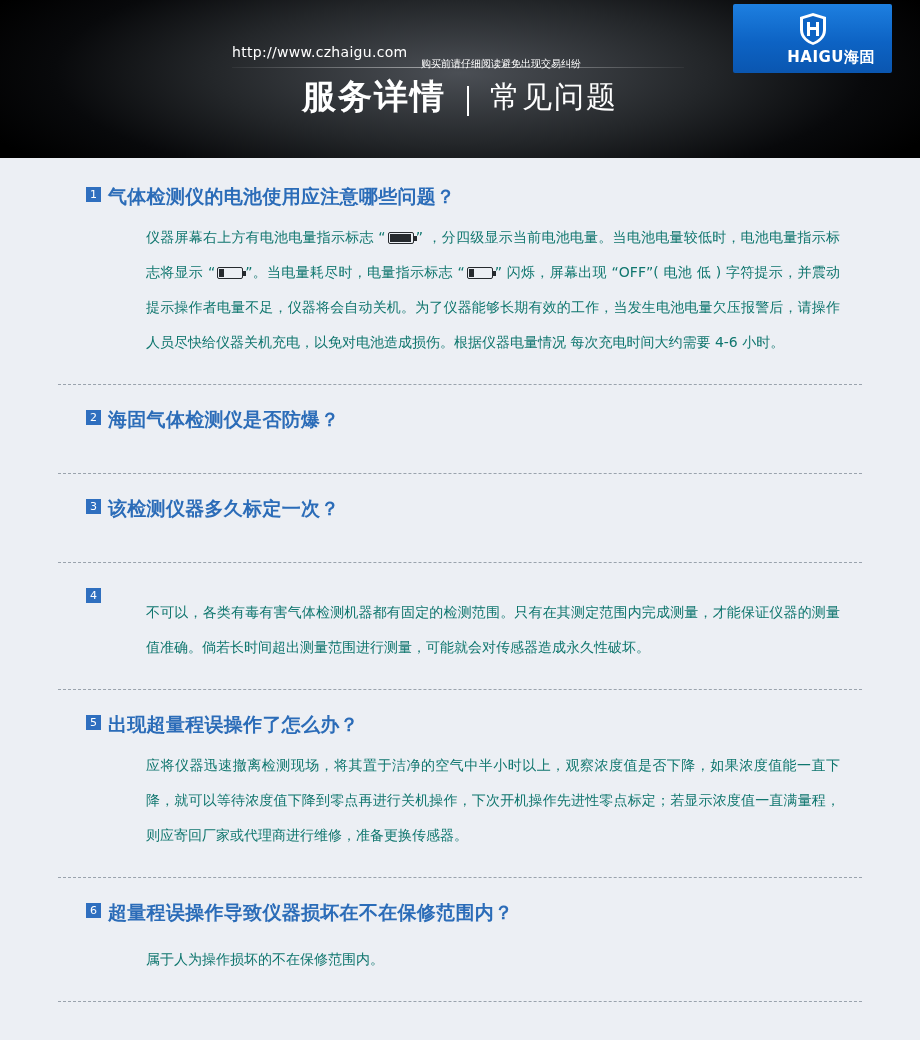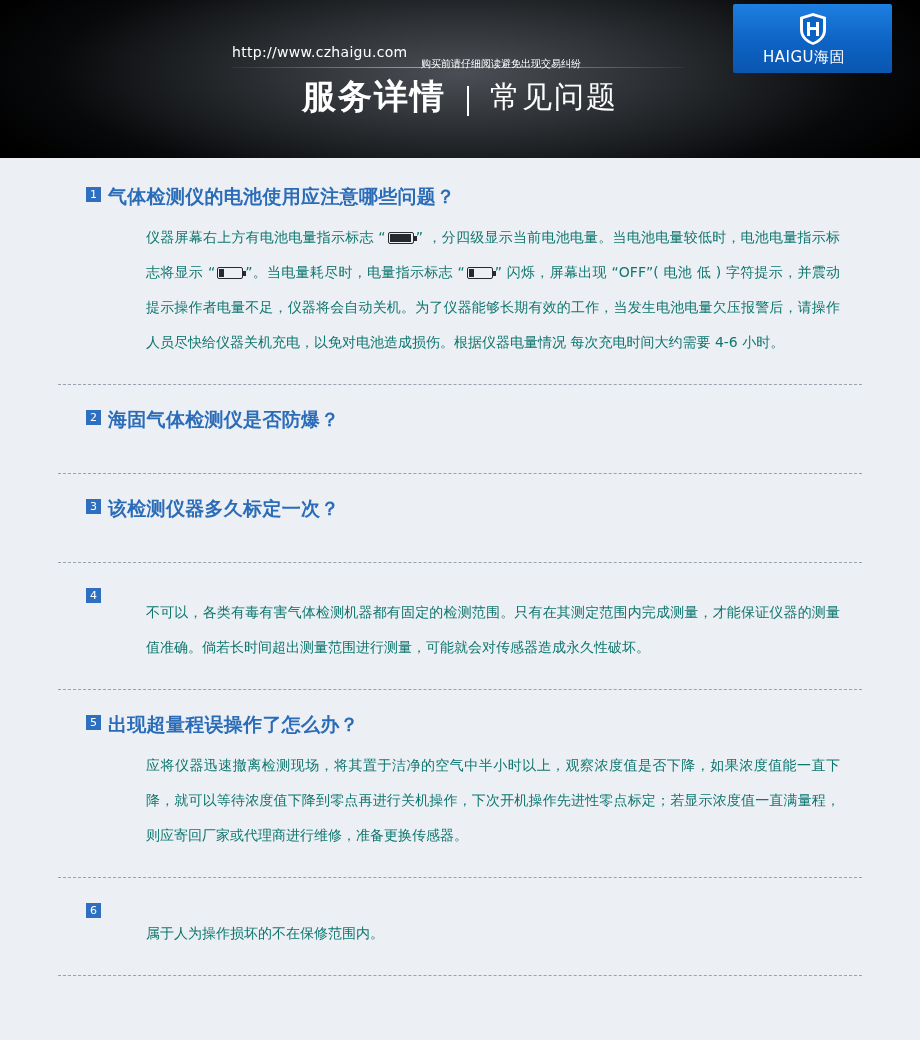--- a/index.html
+++ b/index.html
@@ -92,24 +92,24 @@
     transform: translateX(-50%);
     width: 30px;
     height: 34px;
   }
   .logo-shield svg { display: block; }
   .logo-text {
     position: absolute;
     left: 0;
     top: 44px;
     width: 142px;
-    text-align: center;
+    text-align: right;
     color: #ffffff;
     font-size: 15px;
-    font-weight: normal;
+    font-weight: bold;
     letter-spacing: 0.5px;
   }
 
   
   .content {
     padding: 26px 58px 0 58px;
   }
   .faq-item { position: relative; }
   .faq-head {
     display: flex;
@@ -256,20 +256,21 @@
       <span class="faq-q">出现超量程误操作了怎么办？</span>
     </div>
     <div class="faq-a">应将仪器迅速撤离检测现场，将其置于洁净的空气中半小时以上，观察浓度值是否下降，如果浓度值能一直下降，就可以等待浓度值下降到零点再进行关机操作，下次开机操作先进性零点标定；若显示浓度值一直满量程，则应寄回厂家或代理商进行维修，准备更换传感器。</div>
   </div>
 
   <hr class="divider">
 
   <div class="faq-item">
     <div class="faq-head">
       <span class="faq-num">6</span>
+      <span class="faq-q">超量程误操作导致仪器损坏在不在保修范围内？</span>
     </div>
     <div class="spacer-sm"></div>
     <div class="faq-a">属于人为操作损坏的不在保修范围内。</div>
   </div>
 
   <hr class="divider">
 
 </div>
 
 </body></html>

